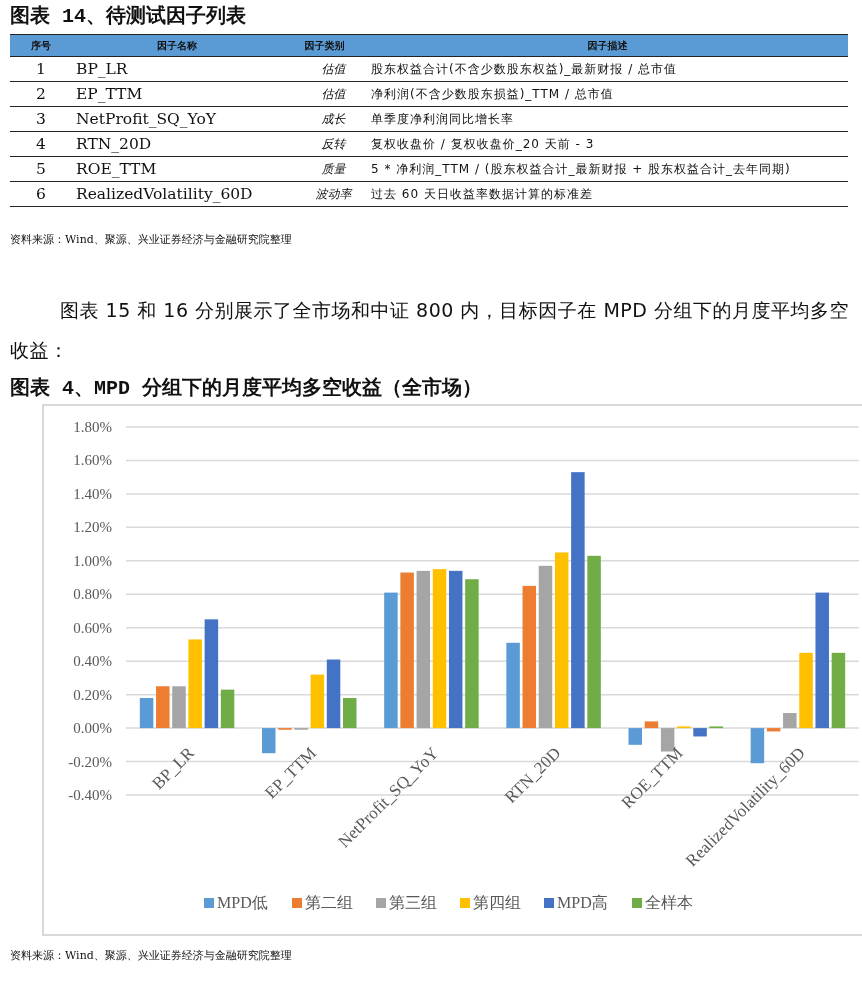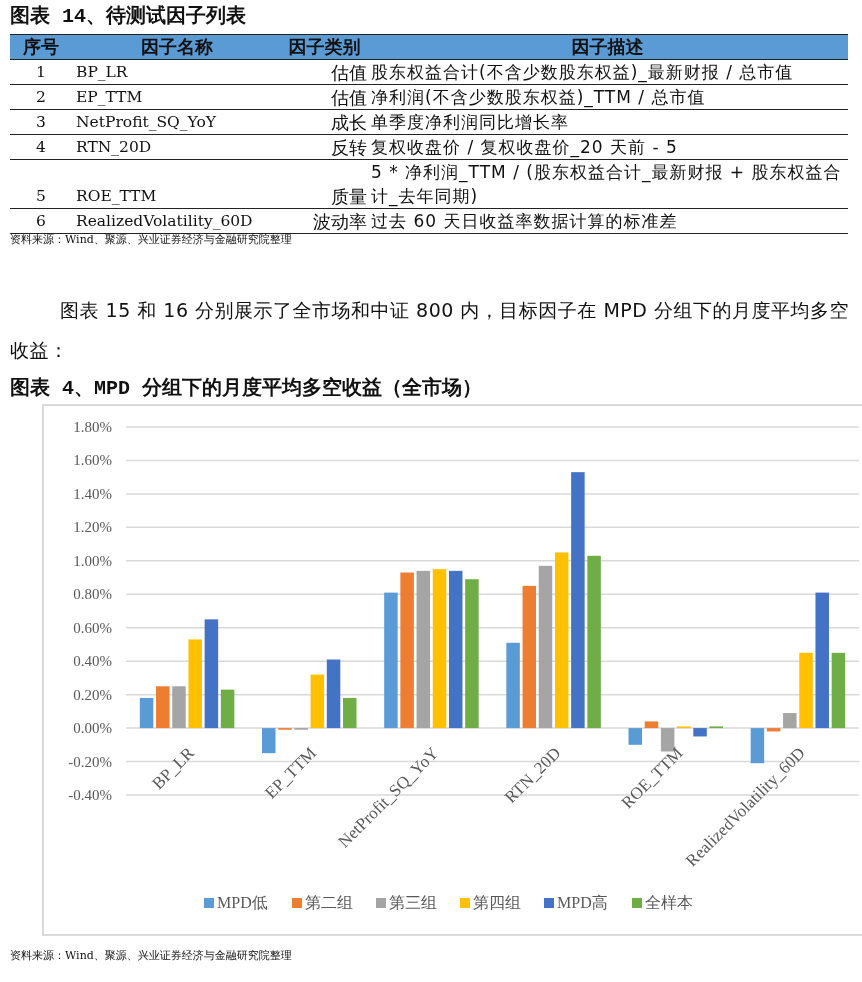--- a/index.html
+++ b/index.html
@@ -5,27 +5,27 @@
   html, body { margin: 0; padding: 0; background: #ffffff; }
   body { width: 862px; height: 982px; position: relative; overflow: hidden;
          font-family: "DejaVu Serif", "Liberation Serif", serif; color: #111; }
   .fig-title { position: absolute; left: 10px; font-weight: bold; font-size: 20px;
                font-family: Liberation Mono, monospace; letter-spacing: 0px; }
   #t14-title { top: 2px; }
   #t15-title { top: 374px; }
   table.factors { position: absolute; left: 10px; top: 34px; width: 838px; border-collapse: collapse;
                   font-size: 15.5px; }
   table.factors th { background: #5b9bd5; color: #111; font-weight: bold; height: 21px; padding: 0;
-                     font-family: "DejaVu Sans", "Liberation Sans", sans-serif; font-size: 18px;
+                     font-family: "DejaVu Sans", "Liberation Sans", sans-serif; font-size: 10px;
                      border-top: 1.5px solid #222; border-bottom: 1.5px solid #222; }
   table.factors td { border-bottom: 1.5px solid #222; padding: 0 0 0 4px; height: 23px; line-height: 23px;
                      vertical-align: bottom; }
   table.factors td.num { text-align: center; padding: 0; }
-  table.factors td.cat { text-align: right; padding-left: 18px; font-family: "DejaVu Sans", sans-serif; font-size: 18px; }
-  table.factors td.desc { font-family: "DejaVu Sans", sans-serif; font-size: 17px; line-height: 24px; letter-spacing: 1px; margin-top: 24px; }
+  table.factors td.cat { text-align: center; padding-left: 18px; font-family: "DejaVu Sans", sans-serif; font-size: 12px; font-style: italic; }
+  table.factors td.desc { font-family: "DejaVu Sans", sans-serif; font-size: 12px; line-height: 24px; letter-spacing: 1px; margin-top: 24px; }
   .source { position: absolute; left: 10px; font-size: 11px; }
   #src14 { top: 232px; }
   #src15 { top: 948px; }
   .para { position: absolute; left: 10px; width: 842px; font-size: 19px; line-height: 40px;
           font-family: "DejaVu Sans", "Liberation Sans", sans-serif; letter-spacing: 0.5px; }
   #para1 { top: 290px; text-indent: 50px; }
   .chart-frame { position: absolute; left: 10px; top: 404px; width: 830px; height: 532px;
                  border: 2px solid #d9d9d9; box-sizing: border-box; margin-left: 32px; }
   svg text { font-family: "Liberation Serif", "DejaVu Serif", serif; }
 </style>
@@ -53,33 +53,33 @@
       <tr>
         <td class="num">1</td>
         <td class="name">BP_LR</td>
         <td class="cat">估值</td>
         <td class="desc">股东权益合计(不含少数股东权益)_最新财报 / 总市值</td>
       </tr>
       <tr>
         <td class="num">2</td>
         <td class="name">EP_TTM</td>
         <td class="cat">估值</td>
-        <td class="desc">净利润(不含少数股东权益)_TTM / 总市值</td>
+        <td class="desc">净利润(不含少数股东损益)_TTM / 总市值</td>
       </tr>
       <tr>
         <td class="num">3</td>
         <td class="name">NetProfit_SQ_YoY</td>
         <td class="cat">成长</td>
         <td class="desc">单季度净利润同比增长率</td>
       </tr>
       <tr>
         <td class="num">4</td>
         <td class="name">RTN_20D</td>
         <td class="cat">反转</td>
-        <td class="desc">复权收盘价 / 复权收盘价_20 天前 - 5</td>
+        <td class="desc">复权收盘价 / 复权收盘价_20 天前 - 3</td>
       </tr>
       <tr>
         <td class="num">5</td>
         <td class="name">ROE_TTM</td>
         <td class="cat">质量</td>
         <td class="desc">5 * 净利润_TTM / (股东权益合计_最新财报 + 股东权益合计_去年同期)</td>
       </tr>
       <tr>
         <td class="num">6</td>
         <td class="name">RealizedVolatility_60D</td>

